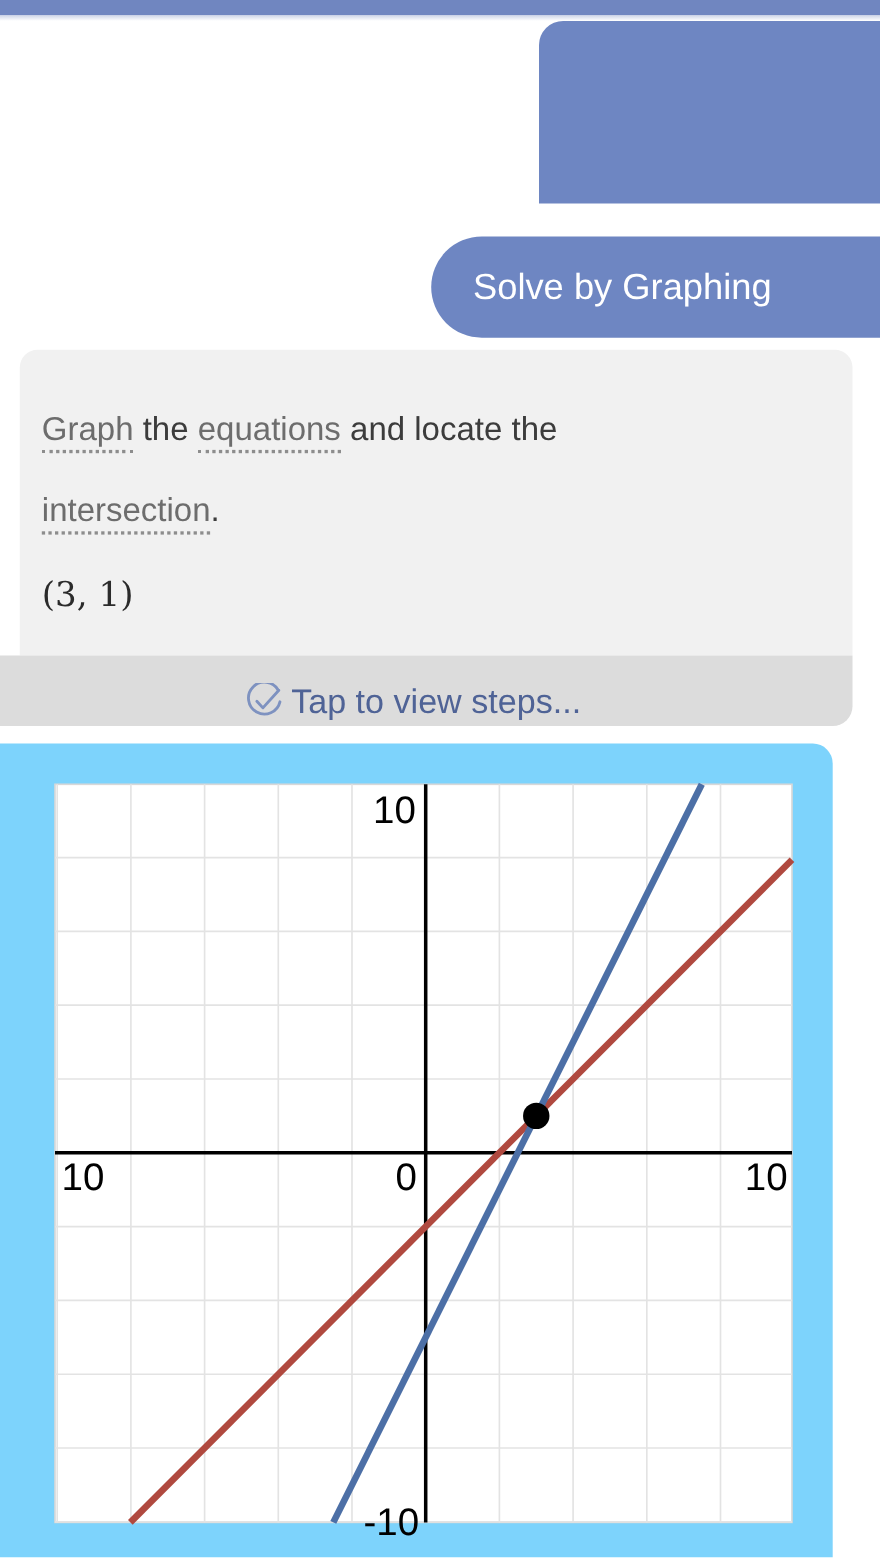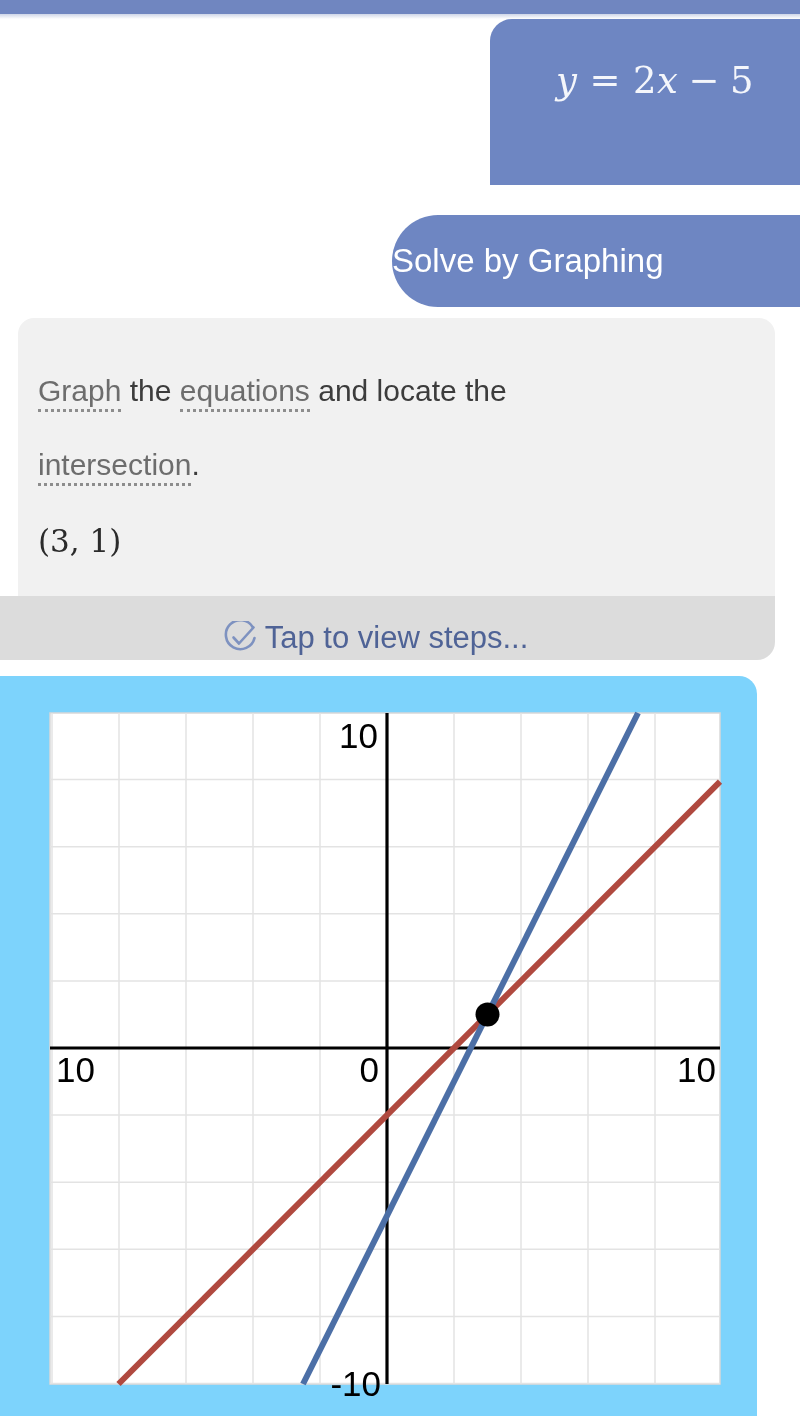--- a/index.html
+++ b/index.html
@@ -75,20 +75,21 @@
     left: 392px; top: 196px;
     width: 428px;
     height: 92px;
     border-radius: 46px 0 0 46px;
     display: flex;
     align-items: center;
   }
   .bubble-action .label {
     font-size: 33px;
     color: #ffffff;
+    padding-left: 38px;
     white-space: nowrap;
   }
 
   
   .answer-card {
     position: absolute;
     left: 18px; top: 318px;
     width: 757px;
     height: 278px;
     background: #f1f1f1;
@@ -162,23 +163,20 @@
 </style>
 </head>
 <body>
 
 <div class="status-bar"></div>
 <div class="status-bar-shade"></div>
 
 <div class="bubble-stack">
 
   <div class="bubble bubble-equations">
-    <div class="eq">
-      <span>y</span><span class="op" style="margin:0 12px;">=</span><span class="num">2</span><span>x</span><span class="op" style="margin:0 10px;">−</span><span class="num">5</span>
-    </div>
   </div>
 
   <div class="bubble-sep"></div>
 
   <div class="bubble bubble-action">
     <span class="label">Solve by Graphing</span>
   </div>
 </div>
 
 <div class="answer-card">

